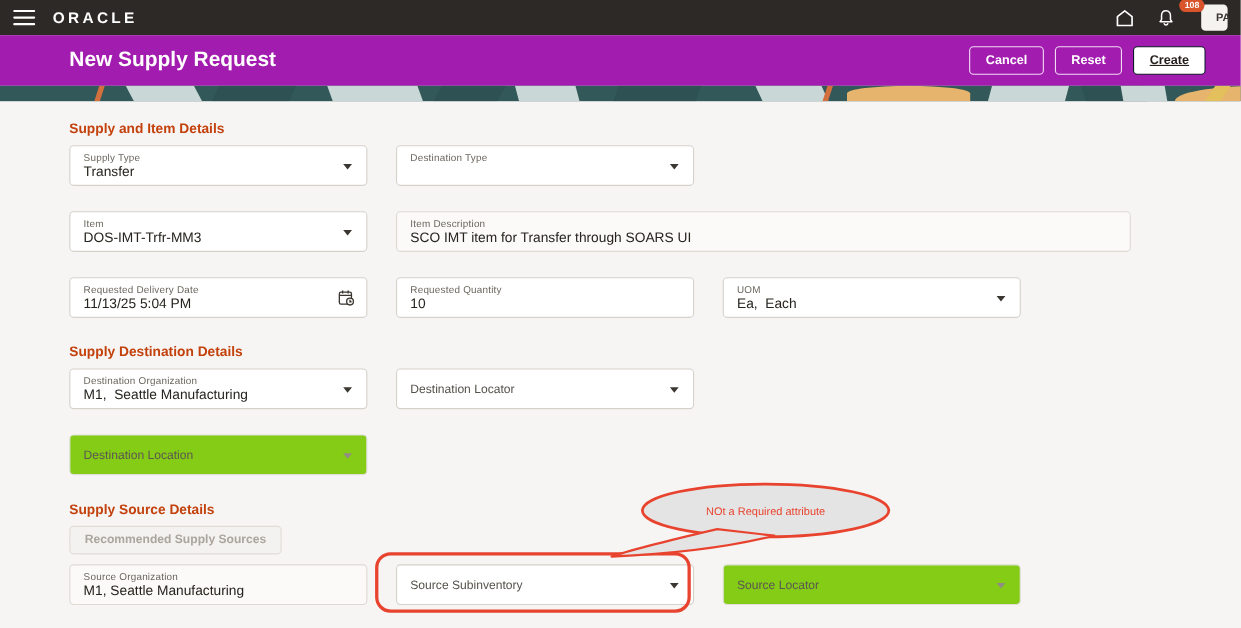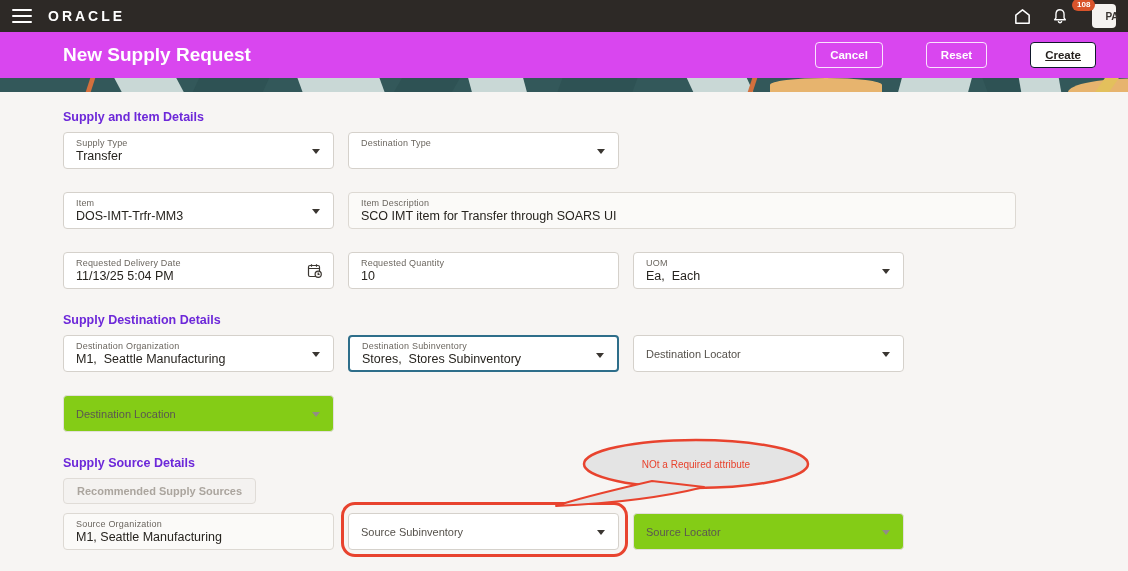--- a/index.html
+++ b/index.html
@@ -12,24 +12,24 @@
   .hamburger i { display:block; height:2px; background:#fff; border-radius:1px; }
   .brand { color:#fff; font-size:14px; font-weight:700; letter-spacing:3px; margin-left:16px; }
   .topbar-right { margin-left:auto; display:flex; align-items:center; gap:18px; }
   .tb-icon { width:20px; height:20px; position:relative; display:flex; align-items:center; justify-content:center; }
   .badge { position:absolute; top:-7px; left:22px; background:#d9542b; color:#fff; font-size:8px; font-weight:700;
            padding:1.5px 5px; border-radius:8px; line-height:1.1; }
   .avatar { width:24px; height:24px; background:#f5f3f0; border-radius:4px; display:flex; align-items:center;
             justify-content:center; font-size:10px; font-weight:700; color:#3a3531; margin-left:4px;padding-left:16px; }
 
   
-  .banner { height:46px; background:#d946ef; display:flex; align-items:center; padding:0 32px 0 63px; }
+  .banner { height:46px; background:#a21caf; display:flex; align-items:center; padding:0 32px 0 63px; }
   .banner-title { color:#fff; font-size:19px; font-weight:700; }
   .banner-actions { margin-left:auto; display:flex; gap:10px; }
-  .btn { font-family:inherit; font-size:11.5px; font-weight:700; border-radius:4px; padding:6px 14px; cursor:pointer;margin-left:33px; }
+  .btn { font-family:inherit; font-size:11.5px; font-weight:700; border-radius:4px; padding:6px 14px; cursor:pointer; }
   .btn-ghost { background:transparent; border:1px solid rgba(255,255,255,.85); color:#fff; }
   .btn-primary { background:#fff; border:1px solid #0f172a; color:#241f1c;text-decoration:underline; }
 
   
   .pattern { height:14px; background:#33585a; position:relative; overflow:hidden; }
   .pattern span { position:absolute; top:0; bottom:0; }
   .s-lt { background:#c9d8d6; } .s-dk { background:#2e5254; } .s-or { background:#d3703d; }
   .s-tn { background:#e7b46e; } .s-yl { background:#e3c05c; }
   .p1  { left:88px;  width:5px;  transform:skewX(-18deg); }
   .p2  { left:118px; width:62px; transform:skewX(28deg); }
@@ -42,23 +42,23 @@
   .p9  { left:770px; width:112px; top:3px; border-radius:100% 100% 0 0; }
   .p10 { left:750px; width:5px;  transform:skewX(-18deg); }
   .p11 { left:900px; width:70px; transform:skewX(-15deg); }
   .p12 { left:985px; width:55px; transform:skewX(20deg); }
   .p13 { left:1020px;width:40px; transform:skewX(10deg); }
   .p14 { left:1068px;width:78px; top:3px; border-radius:100% 0 0 0; }
   .p15 { left:1100px;width:14px; transform:skewX(-35deg); }
 
   
   .content { position:relative; padding:0 0 0 63px; height:479px; background:#f7f5f3; }
-  .sec-title { font-size:12.5px; font-weight:700; color:#6d28d9; margin:18px 0 8px; }
+  .sec-title { font-size:12.5px; font-weight:700; color:#c2410c; margin:18px 0 8px; }
   .sec-title.later { margin-top:24px; }
-  .row { display:flex; gap:14px; margin-bottom:23px; }
+  .row { display:flex; gap:26px; margin-bottom:23px; }
 
   .field { width:271px; height:37px; position:relative; background:#fff; border:1px solid #d5d1cb;
            border-radius:4px; padding:5px 30px 0 12px; }
   .field.wide { width:668px; }
   .flabel { display:block; font-size:9px; color:#6b665f; letter-spacing:.2px; }
   .fvalue { display:block; font-size:12.5px; color:#27241f; margin-top:1px; white-space:pre; overflow:hidden; }
   .caret { position:absolute; right:13px; top:16px; width:0; height:0;
            border-left:4.5px solid transparent; border-right:4.5px solid transparent; border-top:5.5px solid #3a3631; }
   .field.focus { border:2px solid #2e6e8a; padding-top:4px; }
   .field.readonly { background:#fbfaf8; border-color:#ddd9d3; }
@@ -185,25 +185,20 @@
   </div>
 
   <div class="sec-title later">Supply Destination Details</div>
 
   <div class="row">
     <div class="field">
       <span class="flabel">Destination Organization</span>
       <span class="fvalue">M1,  Seattle Manufacturing</span>
       <span class="caret"></span>
     </div>
-    <div class="field focus">
-      <span class="flabel">Destination Subinventory</span>
-      <span class="fvalue">Stores,  Stores Subinventory</span>
-      <span class="caret"></span>
-    </div>
     <div class="field empty">
       <span class="fplaceholder">Destination Locator</span>
       <span class="caret"></span>
     </div>
   </div>
 
   <div class="row">
     <div class="field empty disabled">
       <span class="fplaceholder">Destination Location</span>
       <span class="caret"></span>

